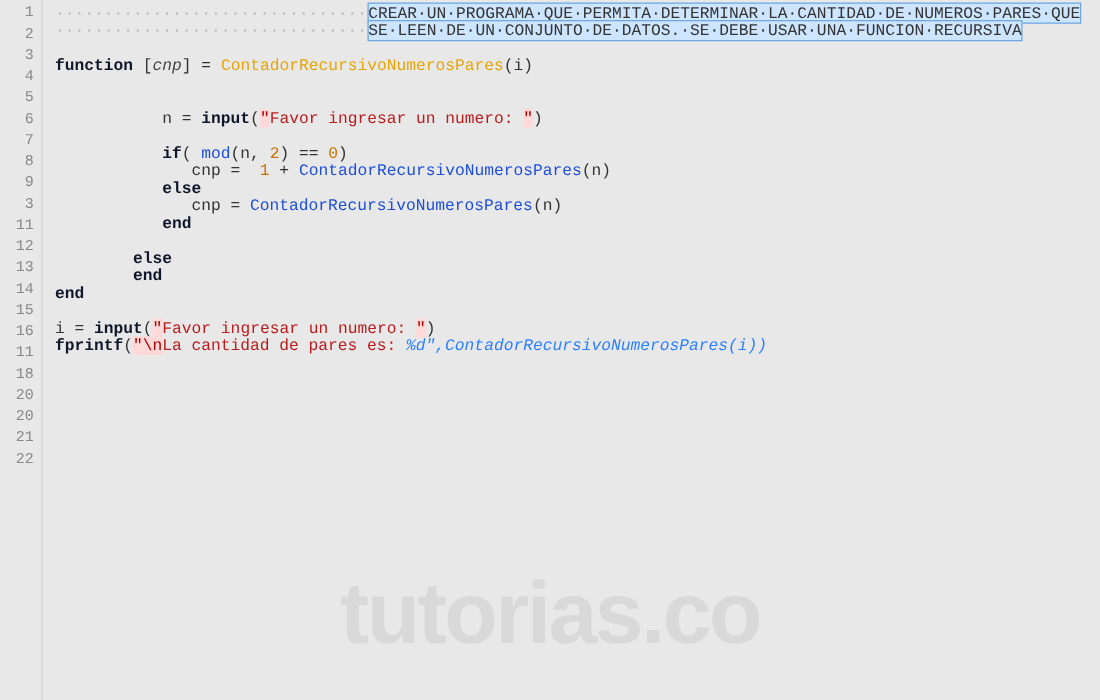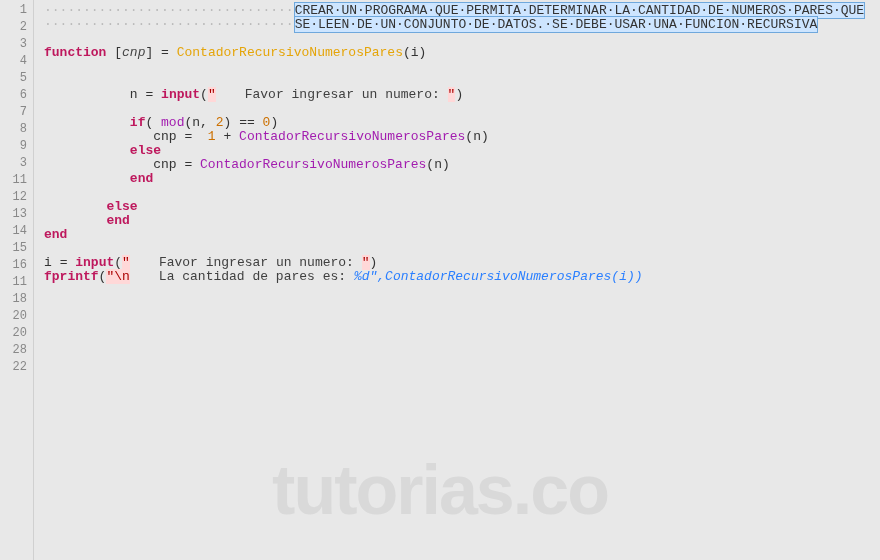--- a/index.html
+++ b/index.html
@@ -40,25 +40,25 @@
     position: relative;
   }
   .line {
     height: 14px;
     line-height: 17px;
     white-space: pre;
     color: #333;
     font-family: Liberation Mono, monospace;
   }
   .dot { color: #bbb; }
-  .kw { color: #be185d; font-weight: bold; }
+  .kw { color: #0f172a; font-weight: bold; }
   .fn-name { color: #e5a50a; }
-  .fn-call { color: #a21caf; }
+  .fn-call { color: #1d4ed8; }
   .num { color: #cc7000; }
-  .str { color: #404040; margin-left: 29px; }
+  .str { color: #b91c1c; }
   .str-mark { background: #ffd8d8; color: #a00; }
   .esc { background: #ffd8d8; color: #a00; }
   .italic-blue { color: #2a7fff; font-style: italic; }
   .italic-dark { color: #444; font-style: italic; }
   .op { color: #333; }
   .paren { color: #333; }
   .br-out { color: #333; }
   .hl {
     background: #cde5ff;
     border: 1px solid #6fa8dc;
@@ -96,21 +96,21 @@
     <div class="ln">11</div>
     <div class="ln">12</div>
     <div class="ln">13</div>
     <div class="ln">14</div>
     <div class="ln">15</div>
     <div class="ln">16</div>
     <div class="ln">11</div>
     <div class="ln">18</div>
     <div class="ln">20</div>
     <div class="ln">20</div>
-    <div class="ln">28</div>
+    <div class="ln">21</div>
     <div class="ln">22</div>
   </div>
 
   <div class="code">
     <div class="line"><span class="dot">································</span><span class="hl">CREAR·UN·PROGRAMA·QUE·PERMITA·DETERMINAR·LA·CANTIDAD·DE·NUMEROS·PARES·QUE</span></div>
     <div class="line"><span class="dot">································</span><span class="hl">SE·LEEN·DE·UN·CONJUNTO·DE·DATOS.·SE·DEBE·USAR·UNA·FUNCION·RECURSIVA</span></div>
     <div class="line"></div>
     <div class="line"><span class="kw">function</span> <span class="br-out">[</span><span class="italic-dark">cnp</span><span class="br-out">]</span> <span class="op">=</span> <span class="fn-name">ContadorRecursivoNumerosPares</span><span class="paren">(</span><span>i</span><span class="paren">)</span></div>
     <div class="line"></div>
     <div class="line"></div>

